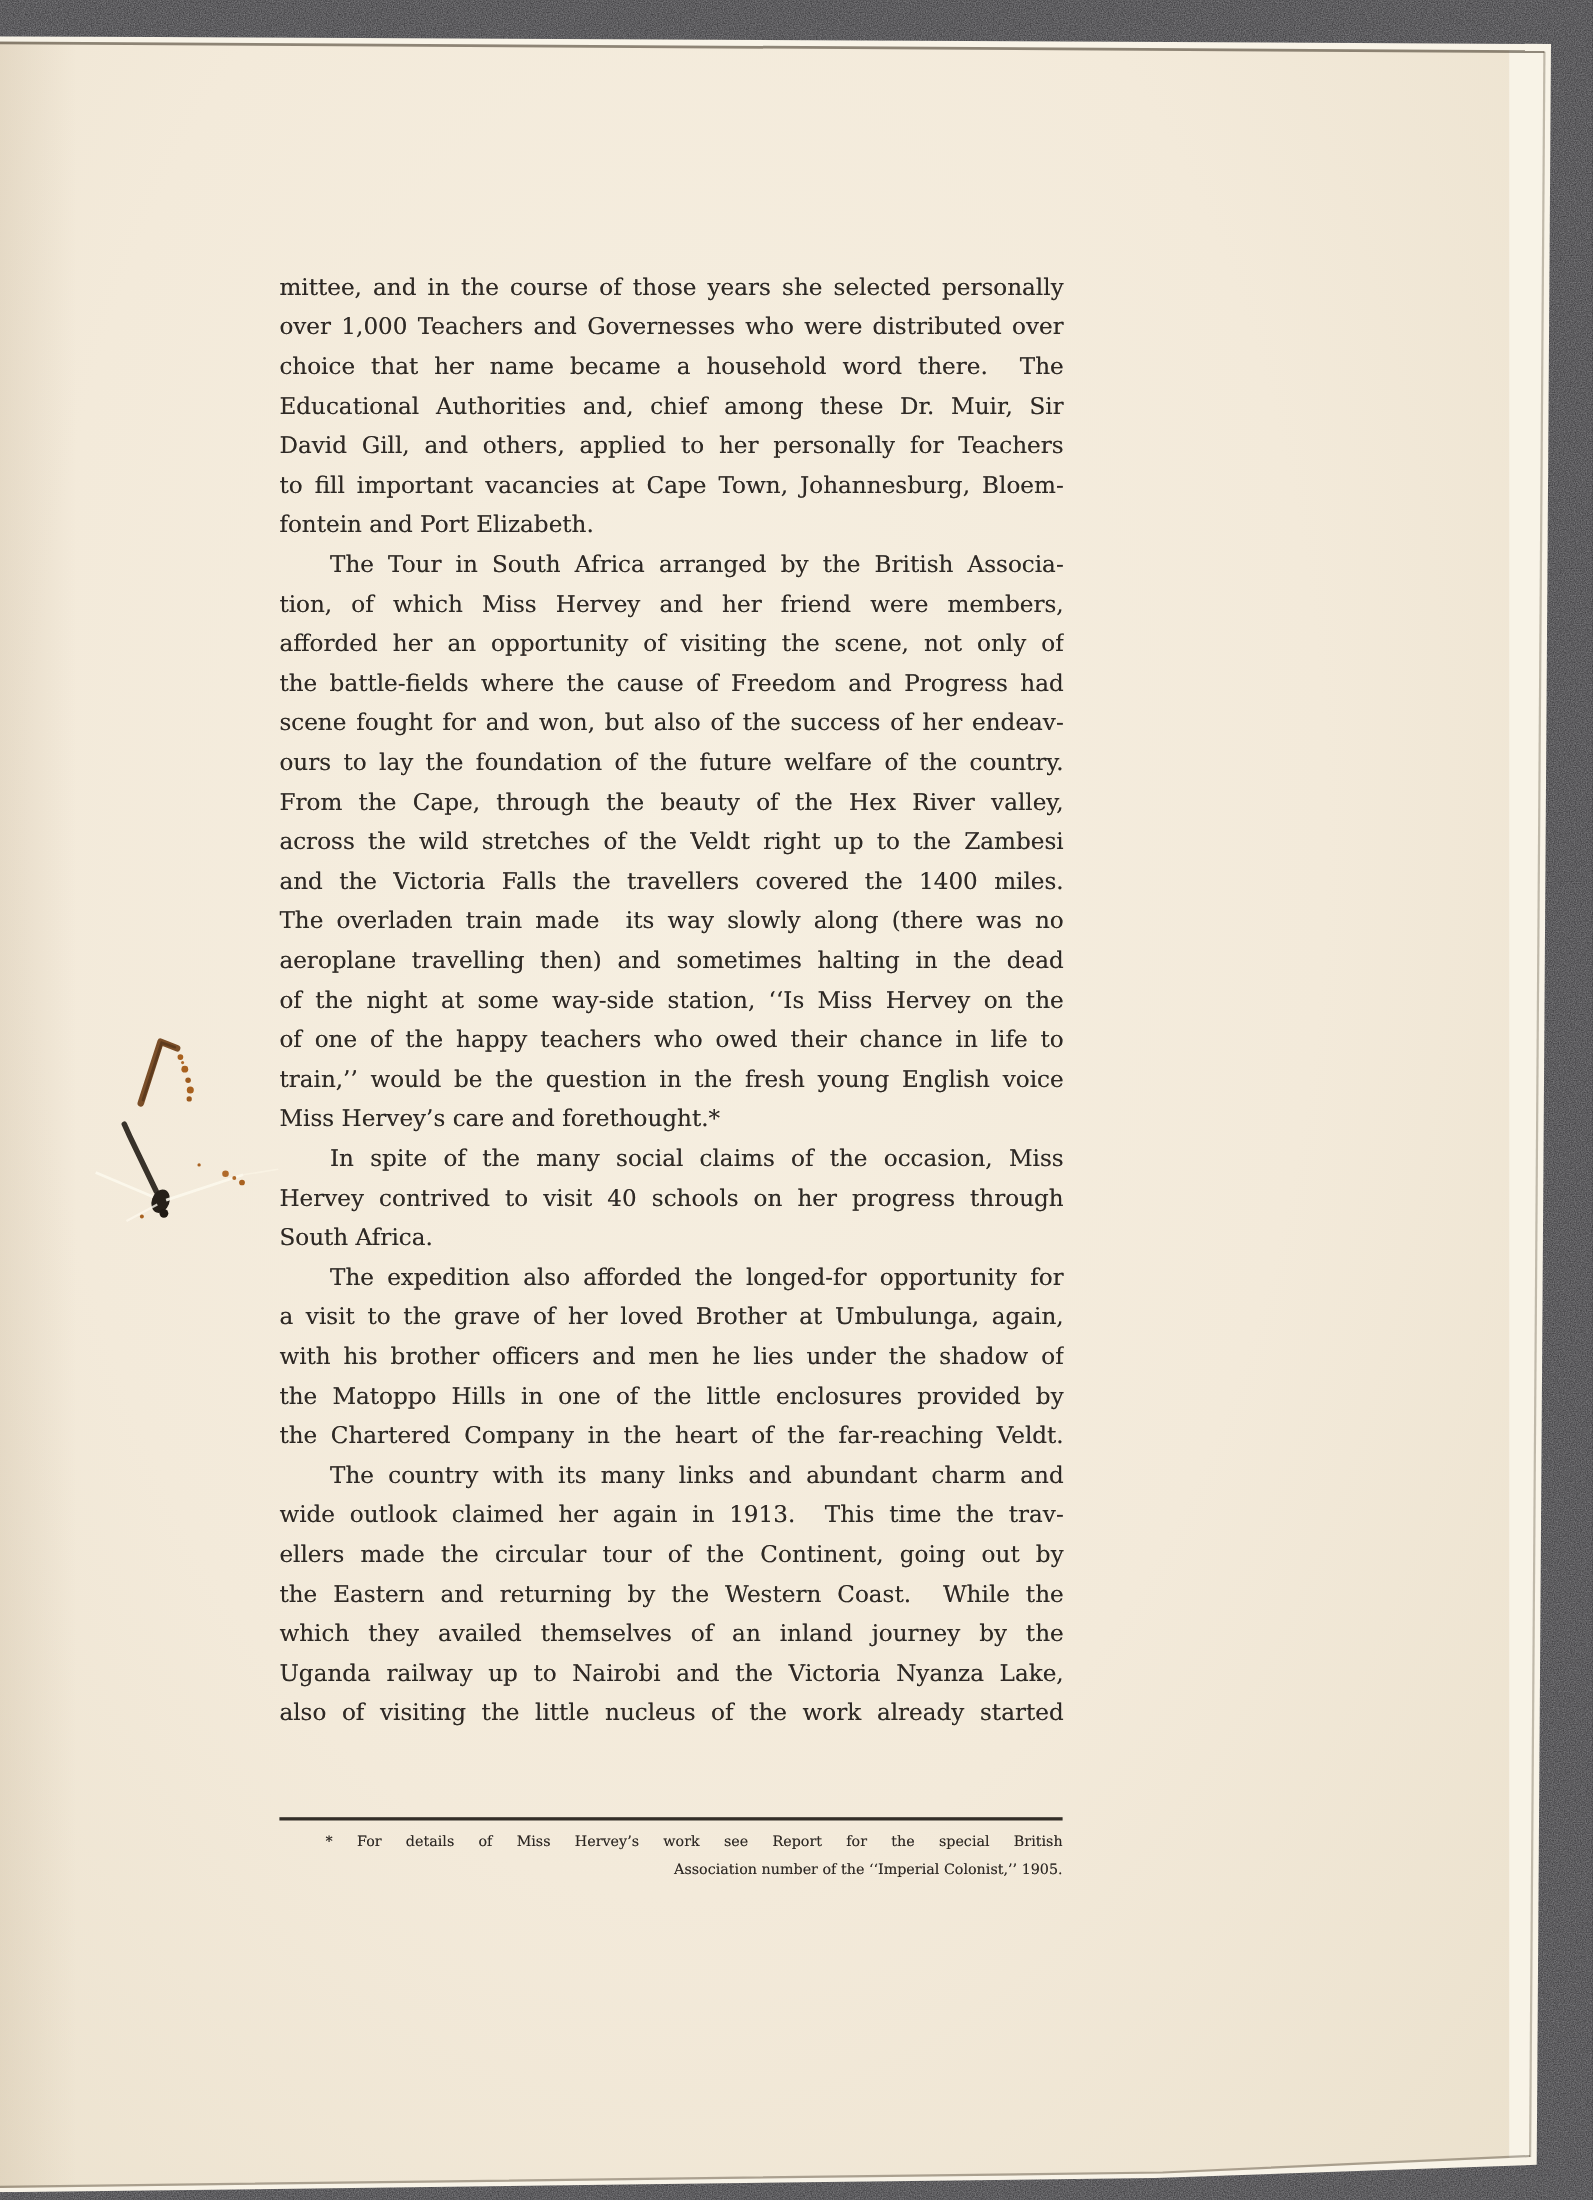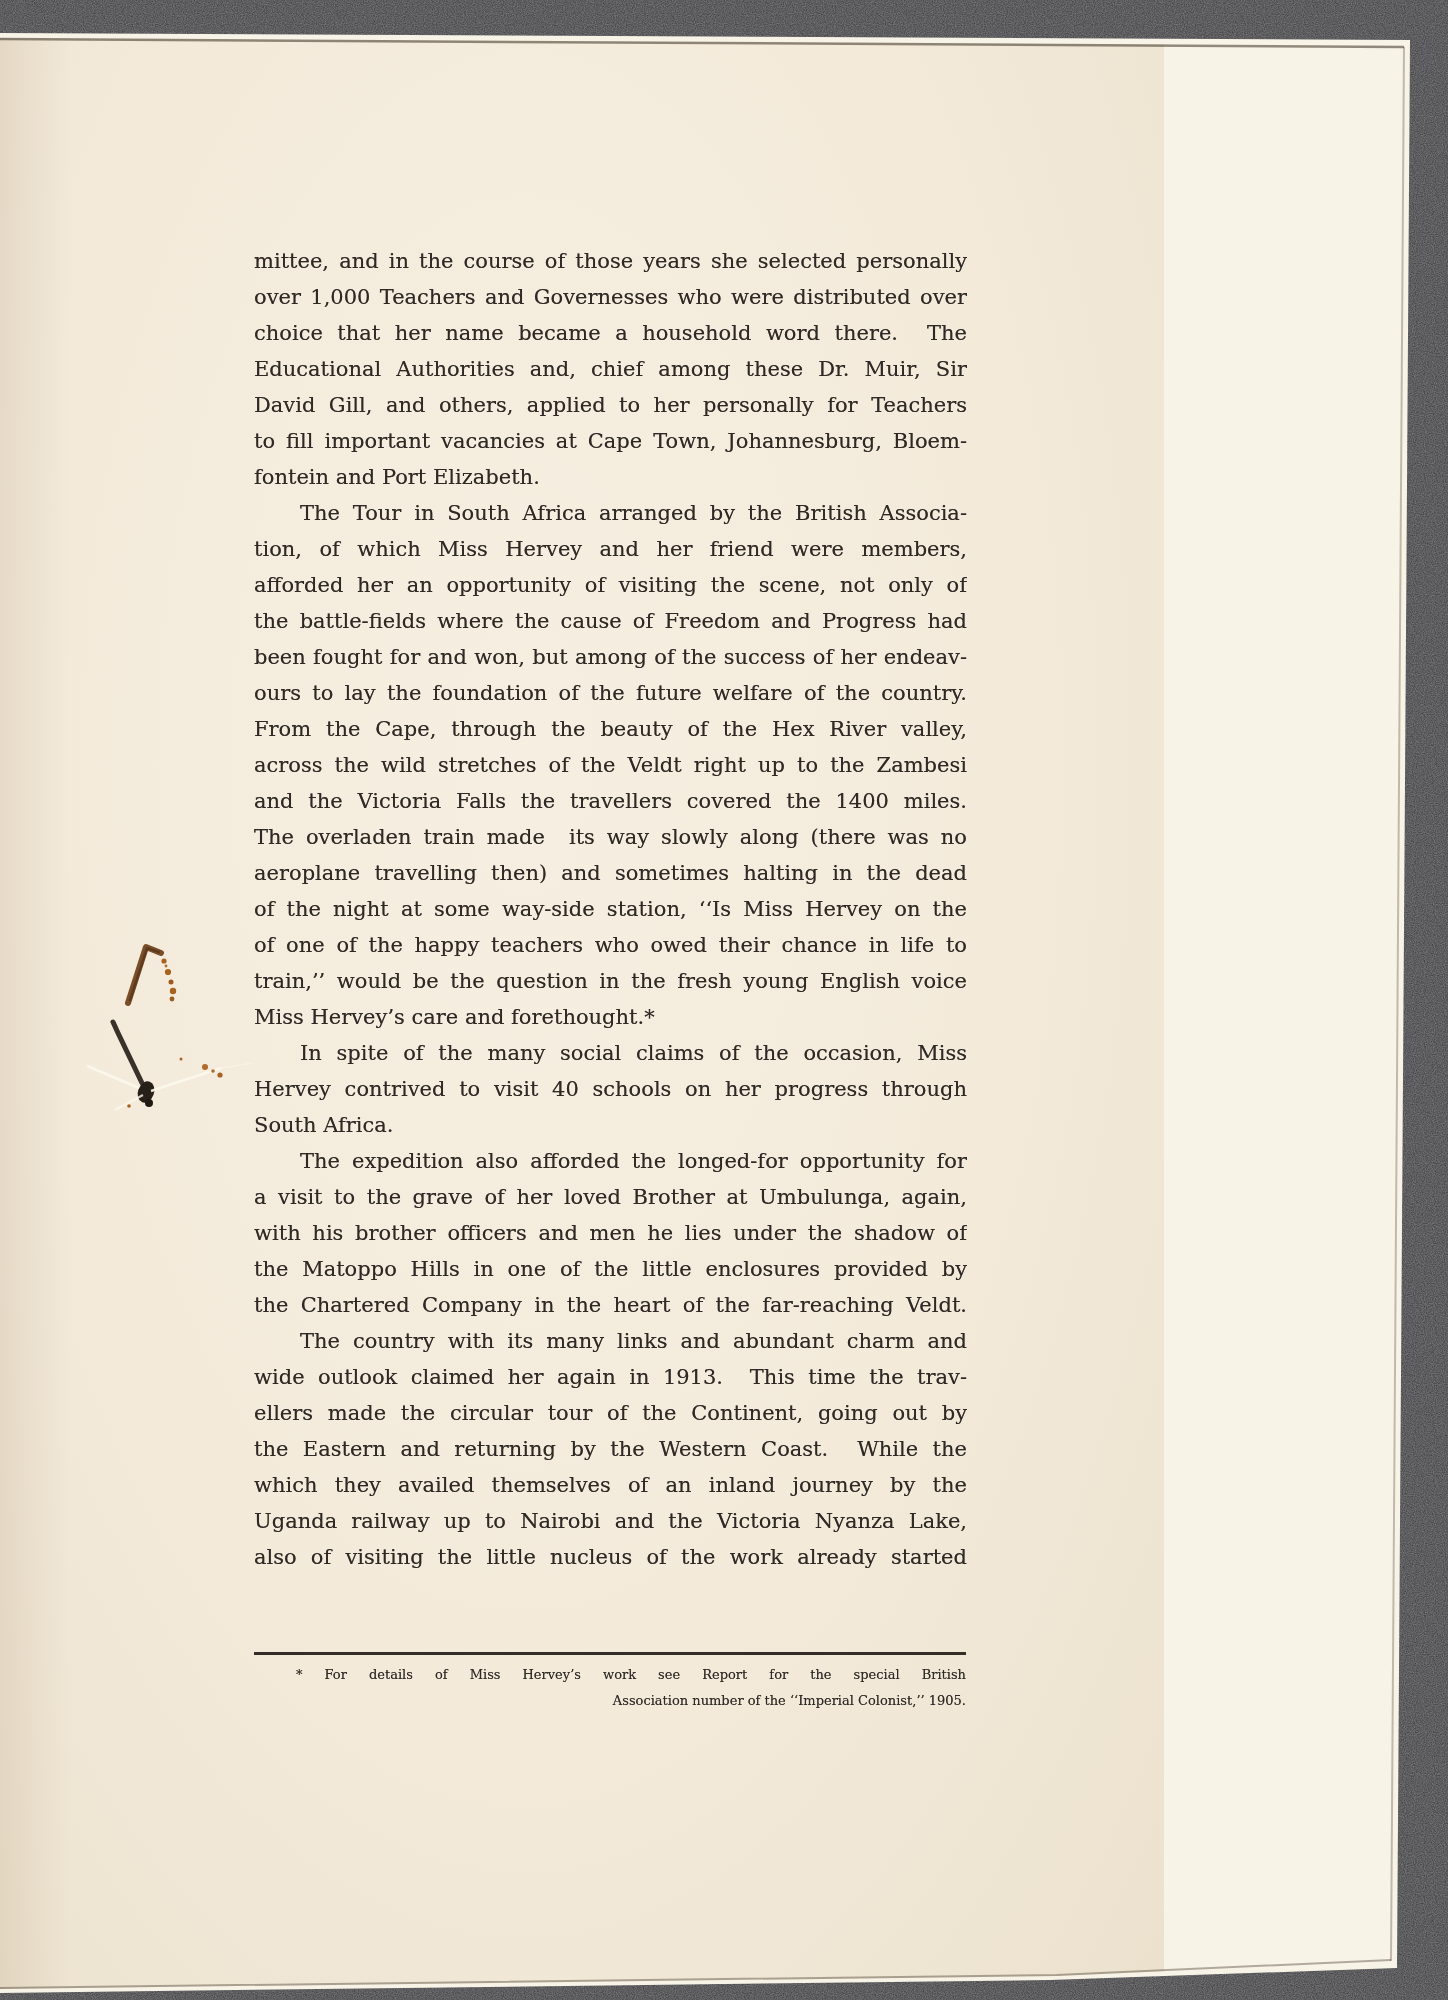--- a/index.html
+++ b/index.html
@@ -2,21 +2,21 @@
 <html><head>
 <meta charset="utf-8">
 <style>
   html,body{margin:0;padding:0;background:#353437;}
   .canvas{position:relative;width:1448px;height:2000px;overflow:hidden;
           font-family:"DejaVu Serif", serif;}
   .bg{position:absolute;left:0;top:0;}
   .page-under{position:absolute;left:0;top:0;width:1448px;height:2000px;
     background:#f8f3e7;
     clip-path:polygon(0px 33px,1410px 40px,1397px 1968px,1050px 1980px,0px 1993px);}
-  .page{position:absolute;left:0;top:0;width:1164px;height:2000px;
+  .page{position:absolute;left:0;top:0;width:1372px;height:2000px;
     background:
       linear-gradient(90deg, rgba(185,165,135,.22), rgba(185,165,135,0) 70px),
       radial-gradient(ellipse at 45% 38%, #f6efe1 0%, #f3eada 55%, #ebe1cd 100%);
     clip-path:polygon(0px 38px,1404px 46px,1391px 1961px,1057px 1976px,0px 1989px);}
   .body-text{position:absolute;left:254px;top:243px;width:713px;
     font-size:21px;color:#2e2925;text-shadow:0 0 .4px rgba(46,41,37,.55);}
   .line{height:36px;line-height:36px;text-align:justify;text-align-last:justify;
     overflow:hidden;}
   .line.indent{text-indent:46px;}
   .line.end{text-align-last:left;}
@@ -61,21 +61,21 @@
         <div class="line">over 1,000 Teachers and Governesses who were distributed over</div>
         <div class="line">choice that her name became a household word there.&nbsp; The</div>
         <div class="line">Educational Authorities and, chief among these Dr. Muir, Sir</div>
         <div class="line">David Gill, and others, applied to her personally for Teachers</div>
         <div class="line">to fill important vacancies at Cape Town, Johannesburg, Bloem-</div>
         <div class="line end">fontein and Port Elizabeth.</div>
         <div class="line indent">The Tour in South Africa arranged by the British Associa-</div>
         <div class="line">tion, of which Miss Hervey and her friend were members,</div>
         <div class="line">afforded her an opportunity of visiting the scene, not only of</div>
         <div class="line">the battle-fields where the cause of Freedom and Progress had</div>
-        <div class="line">been fought for and won, but among of the success of her endeav-</div>
+        <div class="line">scene fought for and won, but also of the success of her endeav-</div>
         <div class="line">ours to lay the foundation of the future welfare of the country.</div>
         <div class="line">From the Cape, through the beauty of the Hex River valley,</div>
         <div class="line">across the wild stretches of the Veldt right up to the Zambesi</div>
         <div class="line">and the Victoria Falls the travellers covered the 1400 miles.</div>
         <div class="line">The overladen train made&nbsp; its way slowly along (there was no</div>
         <div class="line">aeroplane travelling then) and sometimes halting in the dead</div>
         <div class="line">of the night at some way-side station, ‘‘Is Miss Hervey on the</div>
         <div class="line">of one of the happy teachers who owed their chance in life to</div>
         <div class="line">train,’’ would be the question in the fresh young English voice</div>
         <div class="line end">Miss Hervey’s care and forethought.*</div>

